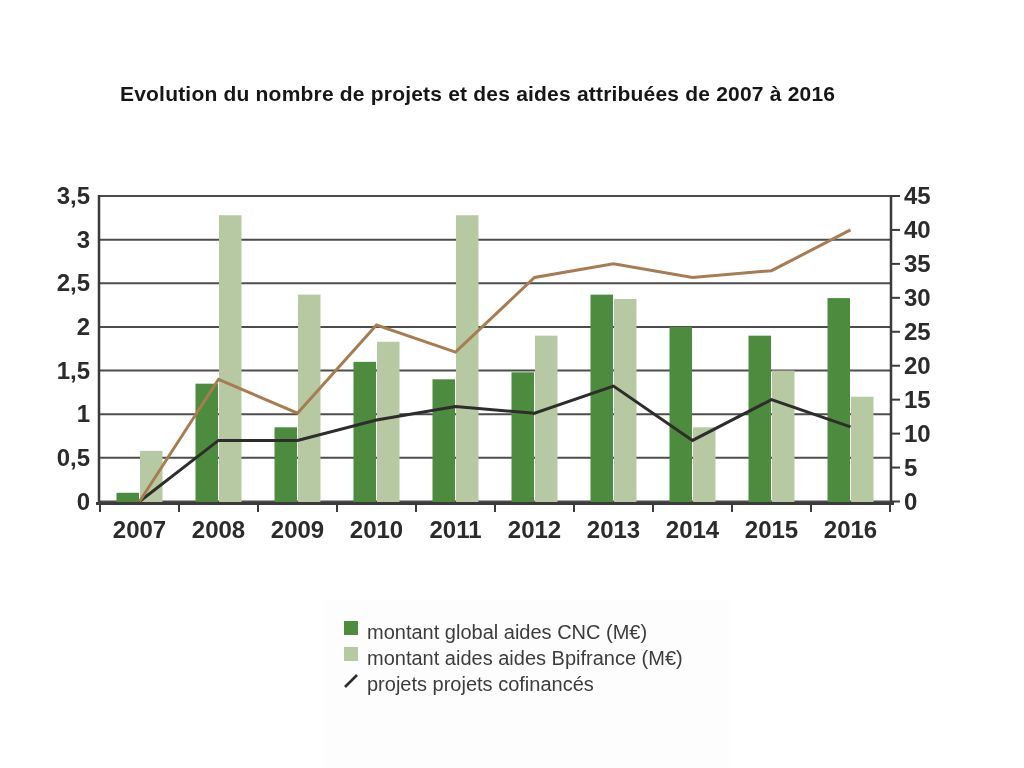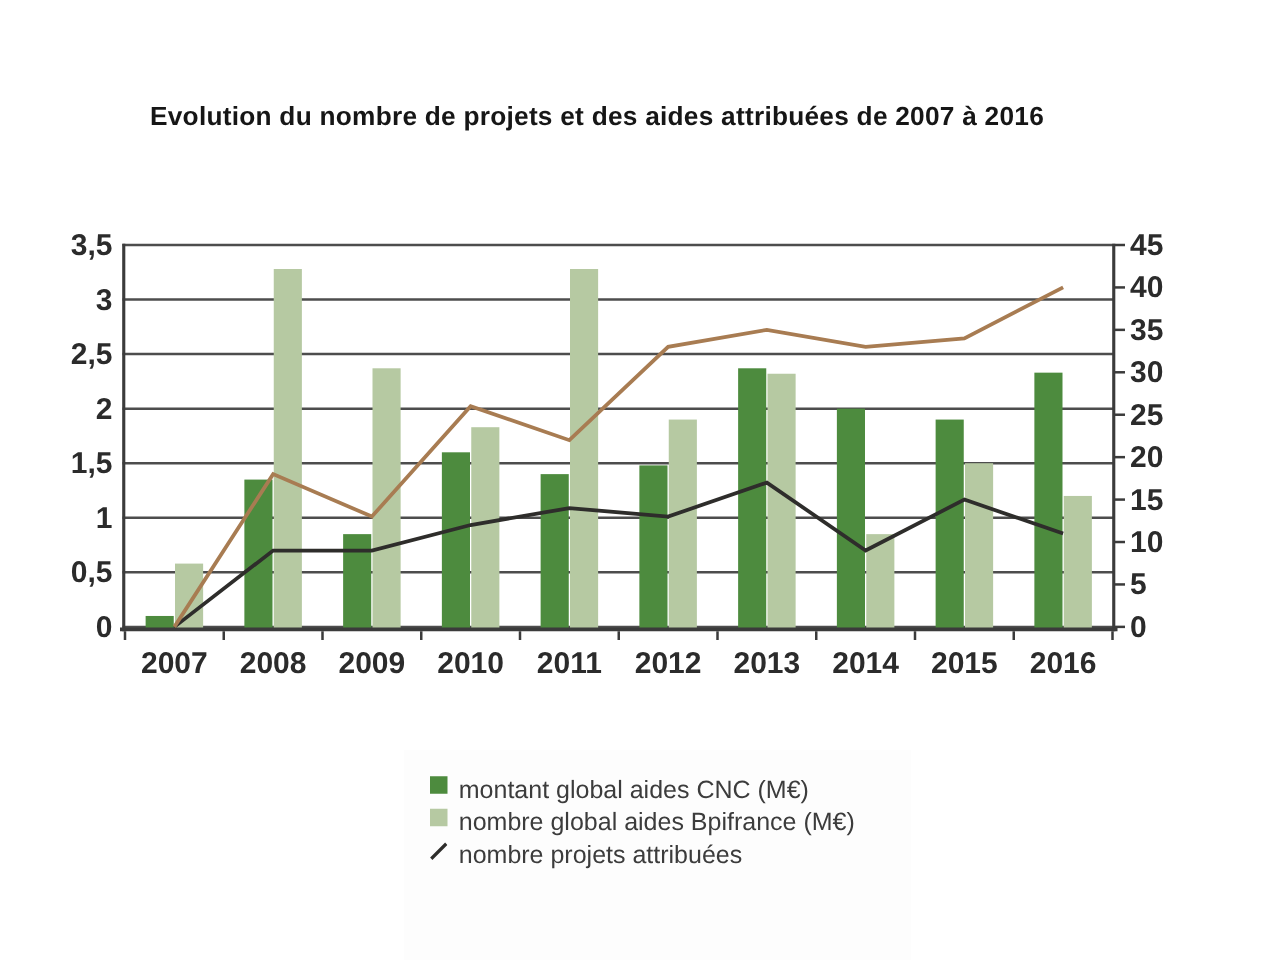--- a/index.html
+++ b/index.html
@@ -115,23 +115,23 @@
 
 <div class="legend-panel"></div>
 
 <div class="legend">
   <div class="legend-row">
     <span class="legend-marker" style="background: rgb(77, 139, 62);"></span>
     <span class="legend-label">montant global aides CNC (M€)</span>
   </div>
   <div class="legend-row">
     <span class="legend-marker" style="background: rgb(182, 201, 162);"></span>
-    <span class="legend-label">nombre global aides Bpifrance (M€)</span>
+    <span class="legend-label">montant aides aides Bpifrance (M€)</span>
   </div>
   <div class="legend-row">
     <span class="legend-marker">
         <svg width="14" height="16" viewBox="0 0 14 16">
           <line x1="1" y1="14" x2="13" y2="2" stroke="#2e2d2b" stroke-width="2.6"></line>
         </svg>
       </span>
-    <span class="legend-label">nombre projets attribuées</span>
+    <span class="legend-label">projets projets cofinancés</span>
   </div>
 </div>
 
 </body></html>

